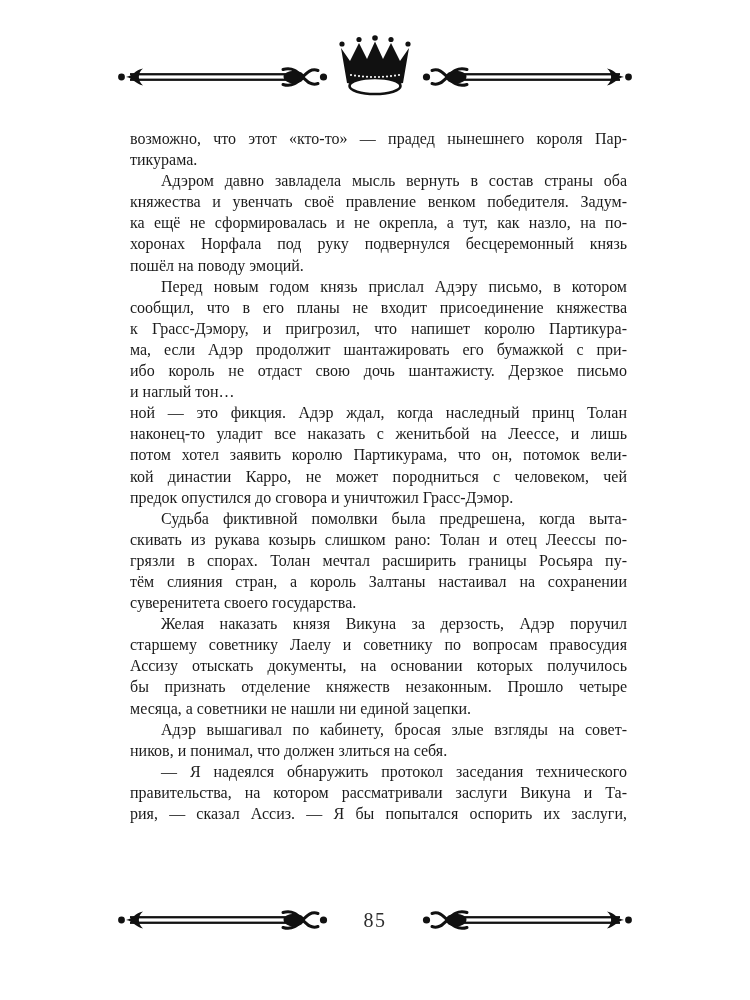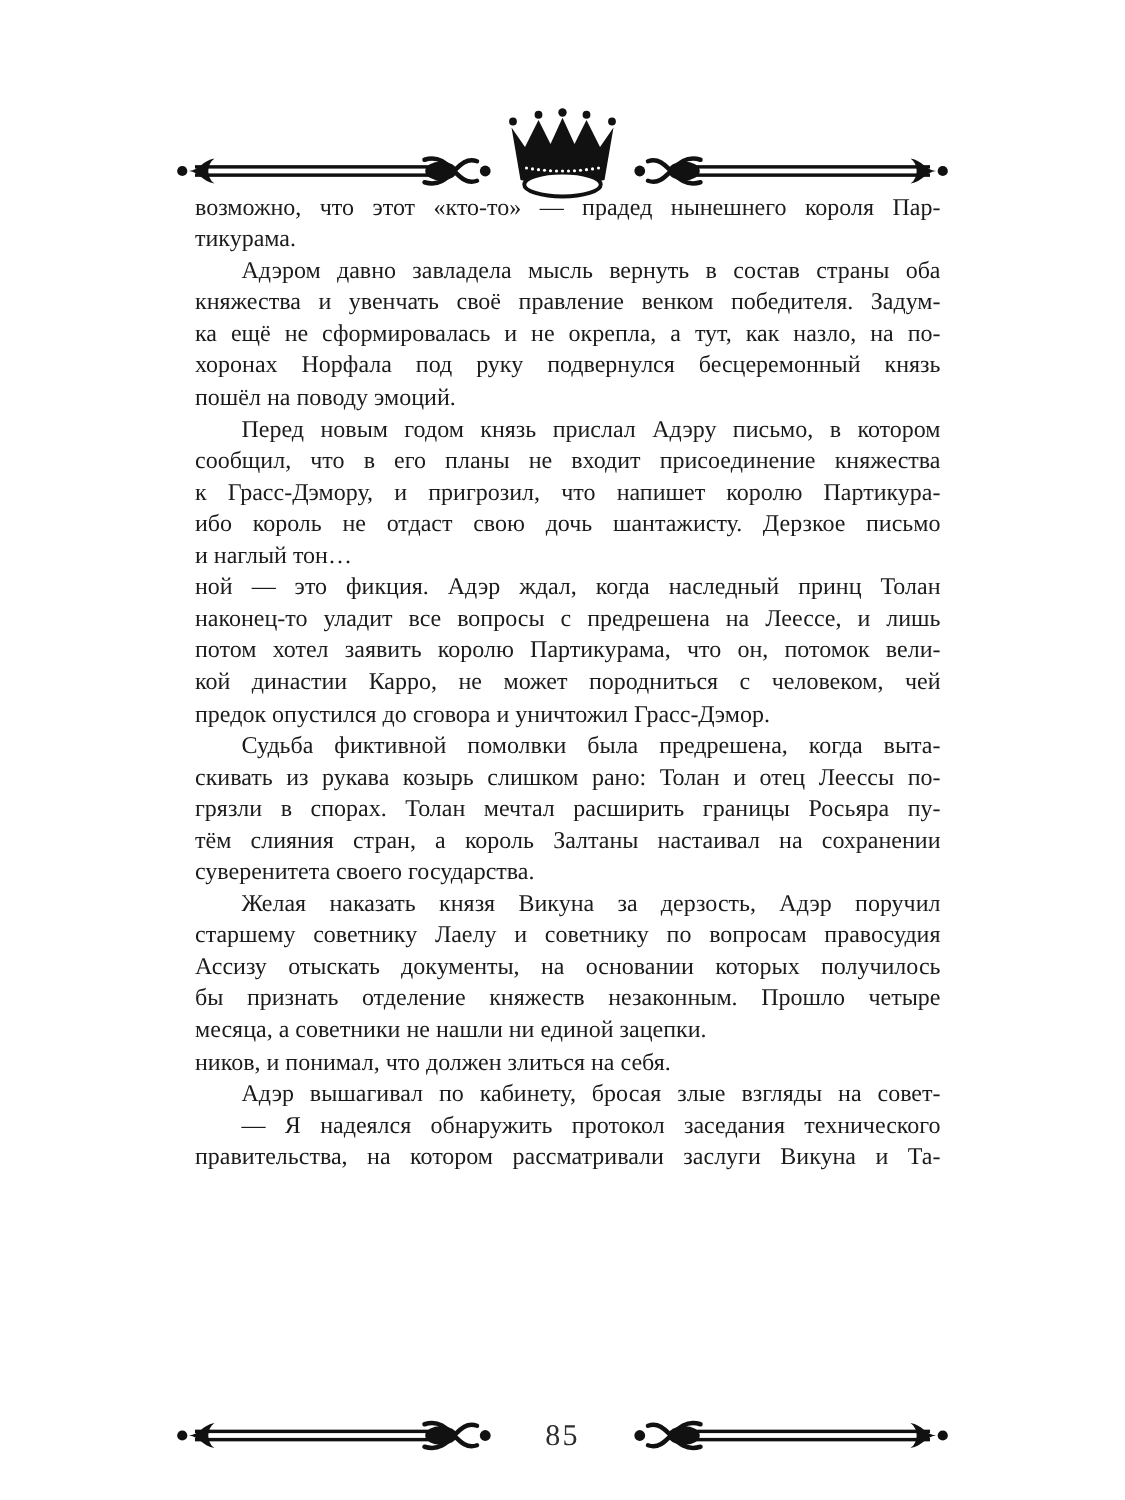--- a/index.html
+++ b/index.html
@@ -8,21 +8,21 @@
     background:#ffffff;
     font-family:"Liberation Serif","DejaVu Serif",serif;
     position:relative;
     overflow:hidden;
   }
   .page{
     position:absolute;left:0;top:0;width:750px;height:1000px;background:#ffffff;
   }
   
   .divider-row{
-    position:absolute;left:117px;width:516px;margin-top:37px;
+    position:absolute;left:117px;width:516px;
   }
   .divider-row .orn{
     position:absolute;width:212px;height:24px;
   }
   .orn-left{left:0;}
   .orn-right{right:0;transform:scaleX(-1);}
   .header-row{top:35px;height:62px;}
   .header-row .orn{top:30px;}
   .crown{
     position:absolute;left:212px;top:0;width:92px;height:62px;
@@ -112,41 +112,43 @@
       <div class="line">возможно, что этот «кто-то» — прадед нынешнего короля Пар-</div>
       <div class="line endline">тикурама.</div>
       <div class="line indent">Адэром давно завладела мысль вернуть в состав страны оба</div>
       <div class="line">княжества и увенчать своё правление венком победителя. Задум-</div>
       <div class="line">ка ещё не сформировалась и не окрепла, а тут, как назло, на по-</div>
       <div class="line">хоронах Норфала под руку подвернулся бесцеремонный князь</div>
       <div class="line endline">пошёл на поводу эмоций.</div>
       <div class="line indent">Перед новым годом князь прислал Адэру письмо, в котором</div>
       <div class="line">сообщил, что в его планы не входит присоединение княжества</div>
       <div class="line">к Грасс-Дэмору, и пригрозил, что напишет королю Партикура-</div>
+      <div class="line">ма, если Адэр продолжит шантажировать его бумажкой с при-</div>
       <div class="line">ибо король не отдаст свою дочь шантажисту. Дерзкое письмо</div>
       <div class="line endline">и наглый тон…</div>
       <div class="line">ной — это фикция. Адэр ждал, когда наследный принц Толан</div>
-      <div class="line">наконец-то уладит все вопросы с предрешена на Леессе, и лишь</div>
+      <div class="line">наконец-то уладит все наказать с женитьбой на Леессе, и лишь</div>
       <div class="line">потом хотел заявить королю Партикурама, что он, потомок вели-</div>
       <div class="line">кой династии Карро, не может породниться с человеком, чей</div>
       <div class="line endline">предок опустился до сговора и уничтожил Грасс-Дэмор.</div>
       <div class="line indent">Судьба фиктивной помолвки была предрешена, когда выта-</div>
       <div class="line">скивать из рукава козырь слишком рано: Толан и отец Леессы по-</div>
       <div class="line">грязли в спорах. Толан мечтал расширить границы Росьяра пу-</div>
       <div class="line">тём слияния стран, а король Залтаны настаивал на сохранении</div>
       <div class="line endline">суверенитета своего государства.</div>
       <div class="line indent">Желая наказать князя Викуна за дерзость, Адэр поручил</div>
       <div class="line">старшему советнику Лаелу и советнику по вопросам правосудия</div>
       <div class="line">Ассизу отыскать документы, на основании которых получилось</div>
       <div class="line">бы признать отделение княжеств незаконным. Прошло четыре</div>
       <div class="line endline">месяца, а советники не нашли ни единой зацепки.</div>
+      <div class="line indent">Адэр вышагивал по кабинету, бросая злые взгляды на совет-</div>
       <div class="line endline">ников, и понимал, что должен злиться на себя.</div>
-      <div class="line indent">Адэр вышагивал по кабинету, бросая злые взгляды на совет-</div>
       <div class="line indent">— Я надеялся обнаружить протокол заседания технического</div>
       <div class="line">правительства, на котором рассматривали заслуги Викуна и Та-</div>
+      <div class="line">рия, — сказал Ассиз. — Я бы попытался оспорить их заслуги,</div>
     </div>
 
   <div class="divider-row footer-row">
     <span class="orn orn-left">
       <svg width="212" height="24" viewBox="0 0 212 24">
           <use href="#orn-shape"></use>
         </svg>
     </span>
     <div class="page-number">85</div>
     <span class="orn orn-right">

